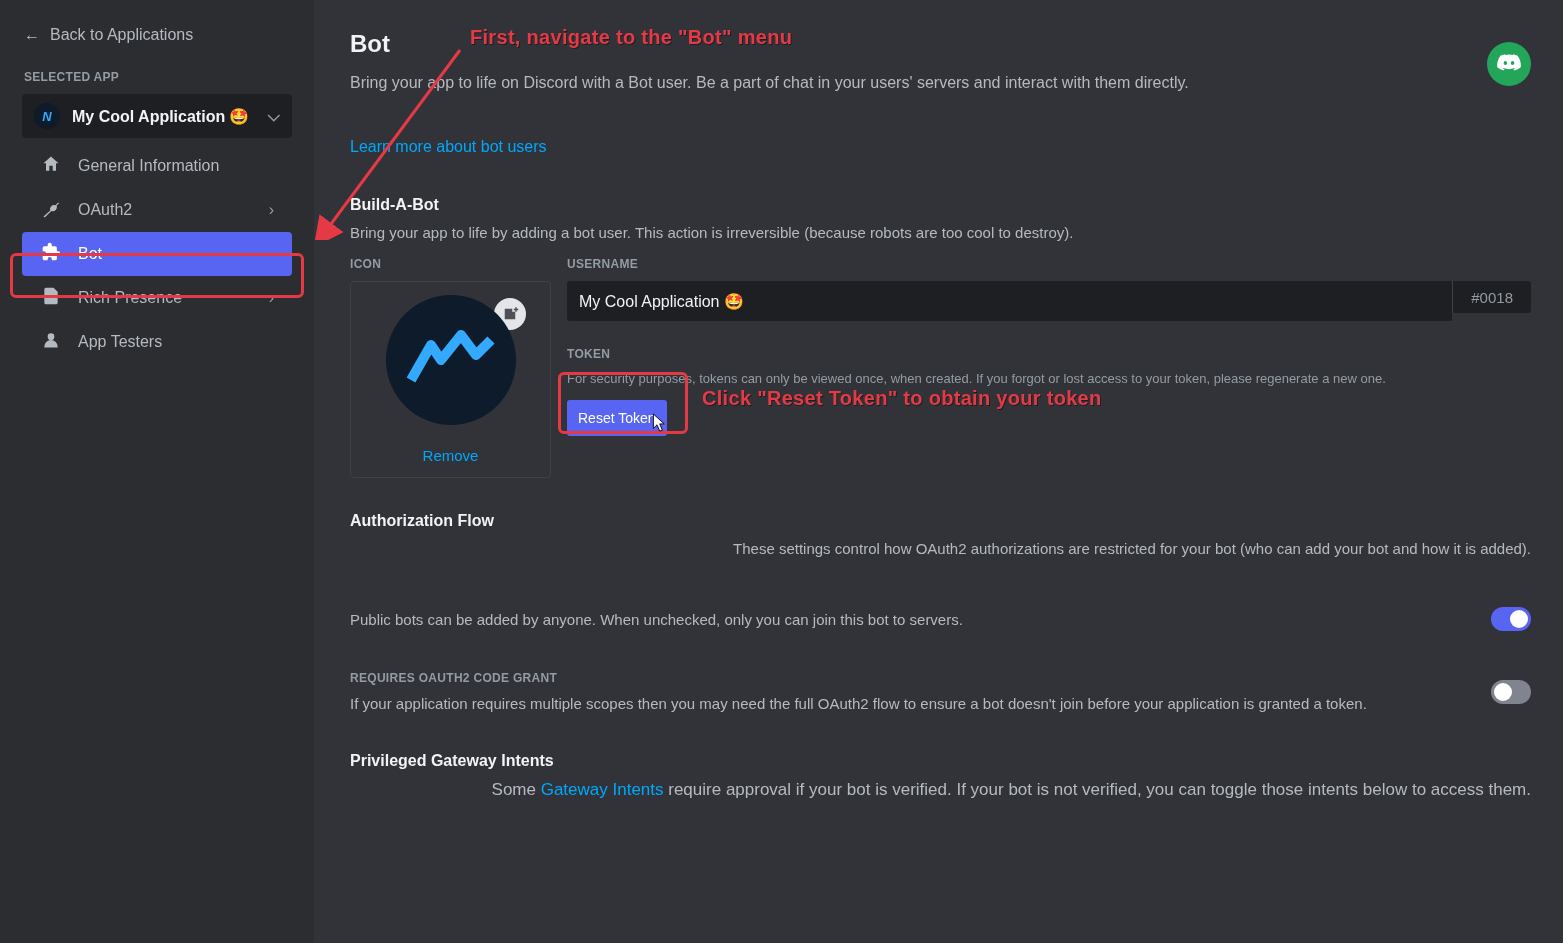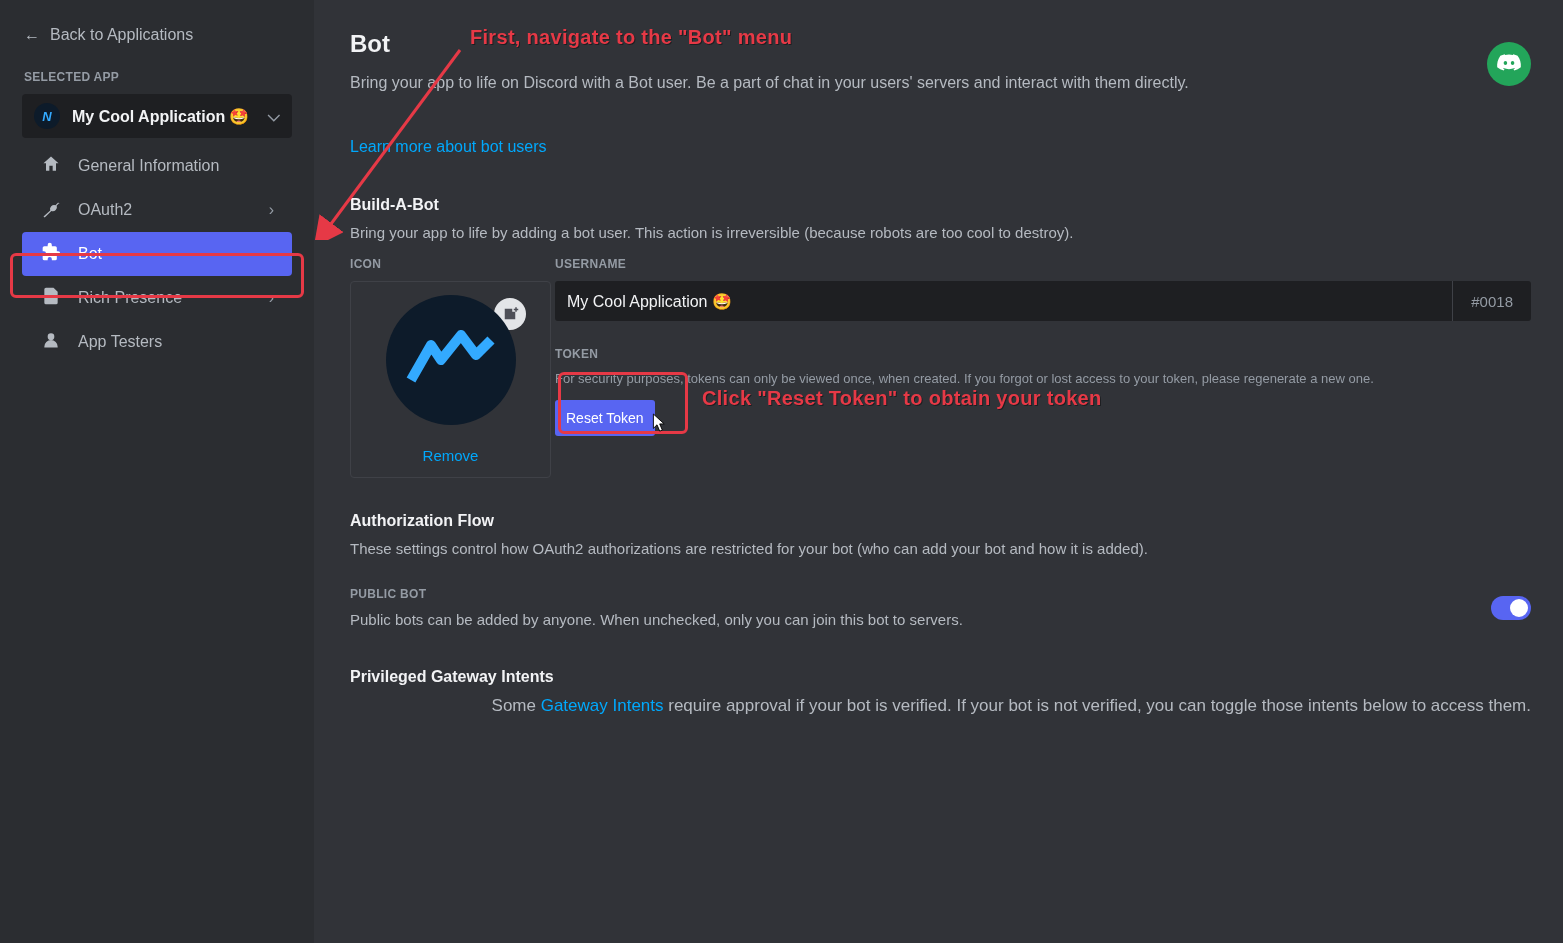--- a/index.html
+++ b/index.html
@@ -101,21 +101,21 @@
   .desc{color:var(--text-secondary);font-size:16px;margin:0 0 14px;line-height:1.4;}
   .link{color:var(--link);cursor:pointer;margin-top:44px;}
   .field-label{
     text-transform:uppercase;
     font-size:12px;
     font-weight:700;
     color:var(--text-muted);
     letter-spacing:.3px;
     margin-bottom:10px;
   }
-  .row{display:flex;gap:4px;}
+  .row{display:flex;gap:16px;}
   .icon-box{
     width:201px;height:197px;
     border:1px solid #3f4147;
     border-radius:4px;
     display:flex;flex-direction:column;align-items:center;justify-content:center;
     gap:6px;
     position:relative;
   }
   .avatar{
     width:130px;height:130px;border-radius:50%;
@@ -140,21 +140,21 @@
     border-radius:3px 0 0 3px;
     height:40px;
     padding:0 12px;
     color:var(--text-primary);
     font-size:16px;
   }
   .discrim{
     background:var(--bg-sidebar);
     border-left:1px solid #3f4147;
     border-radius:0 3px 3px 0;
-    height:40px;
+    height:32px;
     display:flex;align-items:center;
     padding:0 18px;
     color:var(--text-muted);
     font-size:15px;
   }
   .small{font-size:13px;color:var(--text-muted);margin:6px 0 14px;}
   .btn-reset{
     background:var(--blurple);
     color:#fff;
     border:none;
@@ -320,32 +320,40 @@
           <div class="discrim">#0018</div>
         </div>
 
         <div class="field-label" style="margin-top:26px;">TOKEN</div>
         <div class="small">For security purposes, tokens can only be viewed once, when created. If you forgot or lost access to your token, please regenerate a new one.</div>
         <button class="btn-reset">Reset Token</button>
       </div>
     </div>
 
     <h2 style="margin-top:34px;">Authorization Flow</h2>
-    <p class="desc" style="font-size:15px;margin-bottom:28px;">These settings control how OAuth2 authorizations are restricted for your bot (who can add your bot and how it is added).</p>
+    <p class="desc" style="font-size:15px;margin-bottom:48px;text-align:right;">These settings control how OAuth2 authorizations are restricted for your bot (who can add your bot and how it is added).</p>
 
     <div class="setting-row">
       <div class="setting-text">
-        <div class="field-label">PUBLIC BOT</div>
         <div style="font-size:15px;">Public bots can be added by anyone. When unchecked, only you can join this bot to servers.</div>
       </div>
       <div class="toggle on">
           <div class="knob"></div>
         </div>
     </div>
 
+    <div class="setting-row">
+      <div class="setting-text">
+        <div class="field-label">REQUIRES OAUTH2 CODE GRANT</div>
+        <div style="font-size:15px;">If your application requires multiple scopes then you may need the full OAuth2 flow to ensure a bot doesn't join before your application is granted a token.</div>
+      </div>
+      <div class="toggle off">
+          <div class="knob"></div>
+        </div>
+    </div>
 
     <h2 style="margin-top:40px;">Privileged Gateway Intents</h2>
     <p class="desc" style="font-size:17px;text-align:right;">
       <span>Some </span><span class="link">Gateway Intents</span><span> require approval if your bot is verified. If your bot is not verified, you can toggle those intents below to access them.</span>
     </p>
   </div>
 </div>
 
 <div class="red-box" style="left:10px;top:253px;width:294px;height:45px;"></div>
 <div class="annotation" style="left:470px;top:26px;">First, navigate to the "Bot" menu</div>

